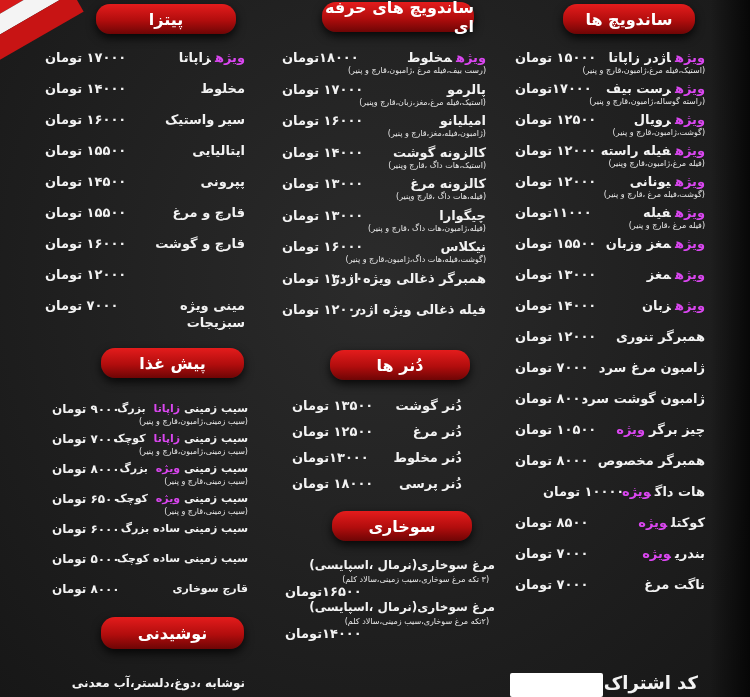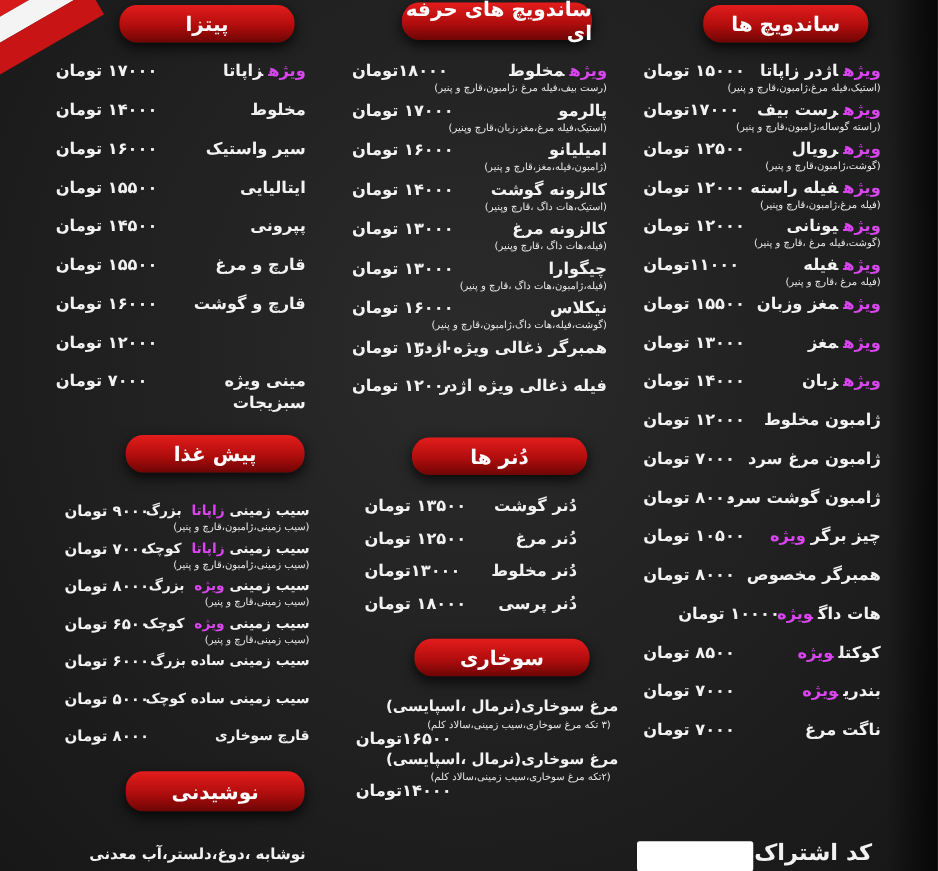--- a/index.html
+++ b/index.html
@@ -96,21 +96,21 @@
     </div>
     <div class="row" style="top:217px; height:31px;">
       <div class="name" style="top:0;"><span class="special">ویژه</span><span>مغز</span></div>
       <div class="price" style="top:0;">۱۳۰۰۰ تومان</div>
     </div>
     <div class="row" style="top:248px; height:31px;">
       <div class="name" style="top:0;"><span class="special">ویژه</span><span>زبان</span></div>
       <div class="price" style="top:0;">۱۴۰۰۰ تومان</div>
     </div>
     <div class="row" style="top:279px; height:31px;">
-      <div class="name" style="top:0;"><span>ژامبون مخلوط</span></div>
+      <div class="name" style="top:0;"><span>همبرگر تنوری</span></div>
       <div class="price" style="top:0;">۱۲۰۰۰ تومان</div>
     </div>
     <div class="row" style="top:310px; height:31px;">
       <div class="name" style="top:0;"><span>ژامبون مرغ سرد</span></div>
       <div class="price" style="top:0;">۷۰۰۰ تومان</div>
     </div>
     <div class="row" style="top:341px; height:31px;">
       <div class="name" style="top:0;"><span>ژامبون گوشت سرد</span></div>
       <div class="price" style="top:0;">۸۰۰۰ تومان</div>
     </div>

